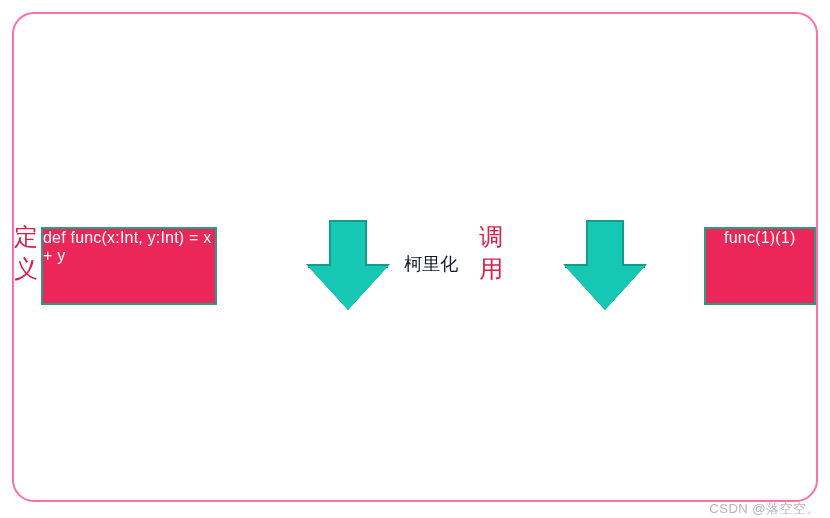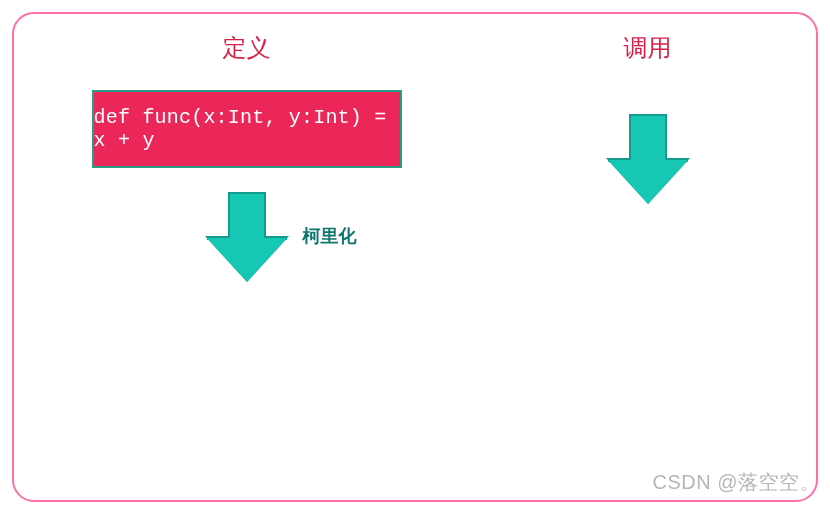--- a/index.html
+++ b/index.html
@@ -19,40 +19,39 @@
       position: relative;
       padding-top: 18px;
     }
     .columns {
       display: flex;
       width: 100%;
       height: 100%;
     }
     .col {
       display: flex;
-      flex-direction: column;
+      flex-direction: row;
       align-items: center;
     }
     .col-left { width: 58%; }
     .col-right { width: 42%; }
     .heading {
       color: #d6204a;
       font-size: 24px;
       margin-bottom: 26px;
       font-weight: 400;
     }
     .codebox {
       background: #ea2758;
       color: #fff;
       border: 2px solid #2a9c83;
       display: flex;
-      align-items: center;
       justify-content: center;
-      font-size: 20px;
-      font-family: Liberation Mono, monospace;
+      font-size: 16px;
+      font-family: Liberation Sans, sans-serif;
       letter-spacing: 0.2px;
     }
     .box-wide { width: 310px; height: 78px; }
     .box-narrow { width: 190px; height: 78px; }
     .arrow-wrap {
       height: 140px;
       display: flex;
       align-items: center;
       justify-content: center;
       position: relative;
@@ -99,34 +98,33 @@
       position: absolute;
       top: 46px;
       width: 21px;
       height: 2px;
       background: #129c8d;
     }
     .arrow-cap-left { left: 0; }
     .arrow-cap-right { right: 0; }
     .arrow-label {
       position: absolute;
-      color: #0f766e;
+      color: #0f172a;
       font-size: 18px;
       left: calc(50% + 56px);
       top: 50%;
       transform: translateY(-60%);
       white-space: nowrap;
-      font-weight: bold;
     }
     .watermark {
       position: absolute;
       right: 10px;
-      bottom: 22px;
+      bottom: 0;
       color: rgba(120,120,120,0.55);
-      font-size: 20px;
+      font-size: 13px;
       letter-spacing: 0.5px;
       font-family: Arial, "Microsoft YaHei", sans-serif;
     }
   </style>
 </head>
 <body>
 
 <div class="frame">
   <div class="columns">
 
@@ -149,18 +147,21 @@
     <div class="col col-right">
       <div class="heading">调用</div>
       <div class="arrow-wrap">
         <div class="arrow">
           <div class="arrow-stem"></div>
           <div class="arrow-cap-left"></div>
           <div class="arrow-cap-right"></div>
           <div class="arrow-head"></div>
         </div>
       </div>
+      <div class="codebox box-narrow">
+        <span>func(1)(1)</span>
+      </div>
     </div>
 
   </div>
 </div>
 
 <div class="watermark">CSDN @落空空。</div>
 
 </body></html>

